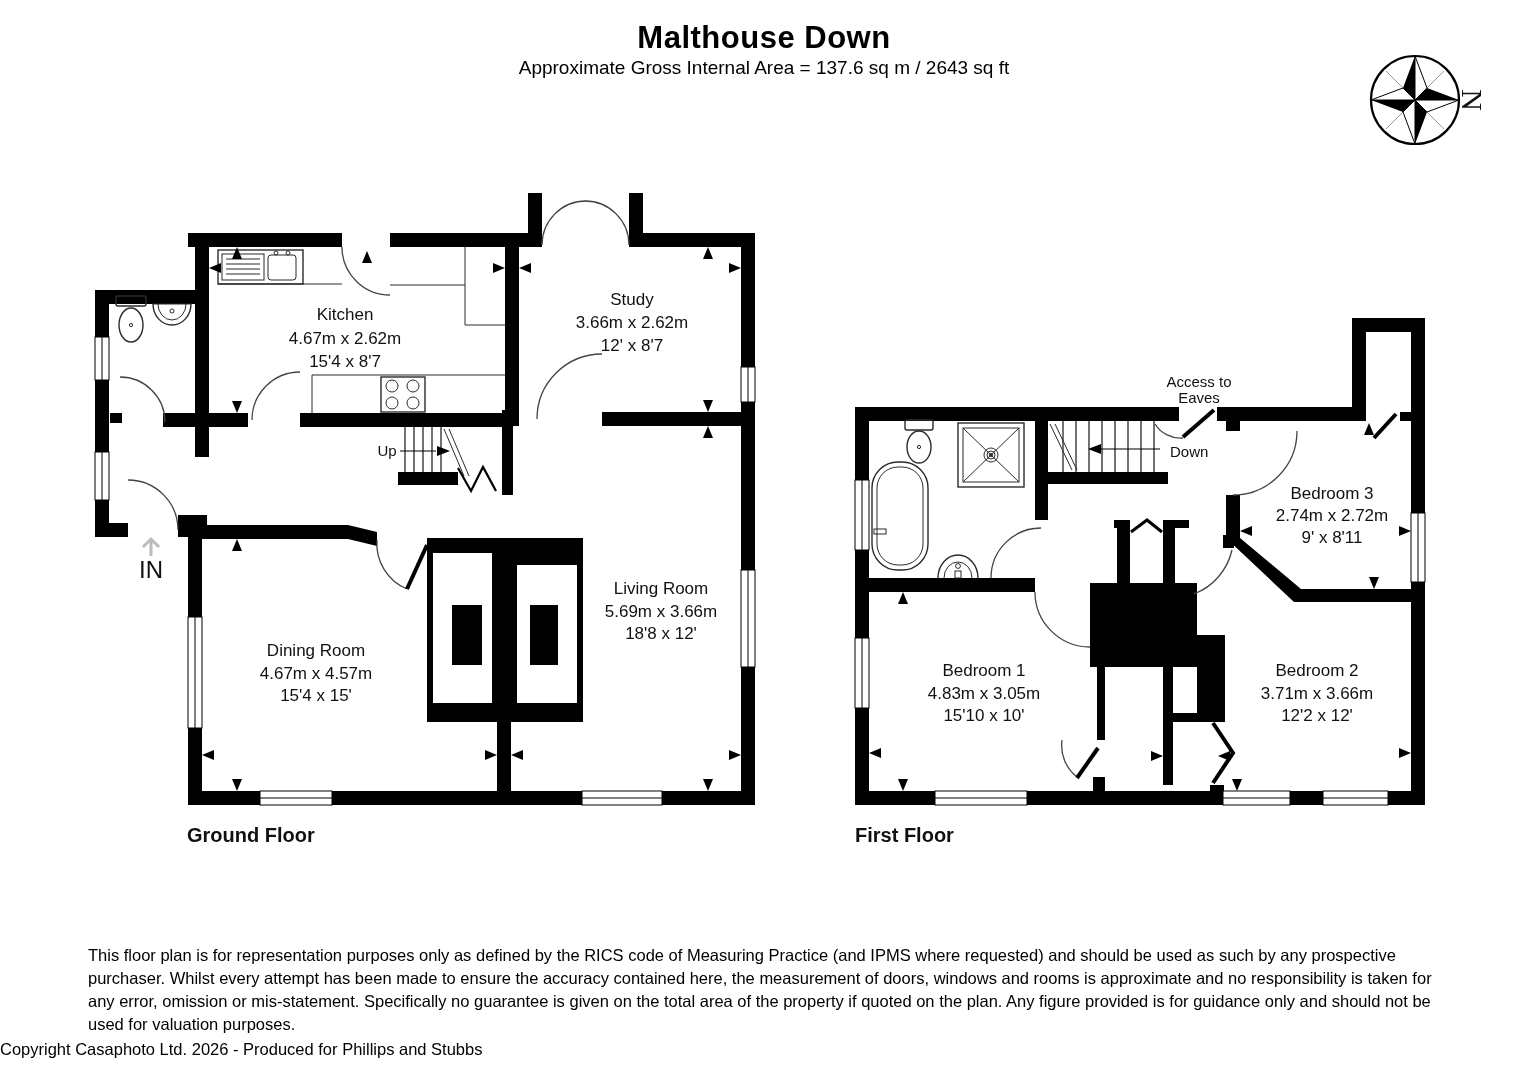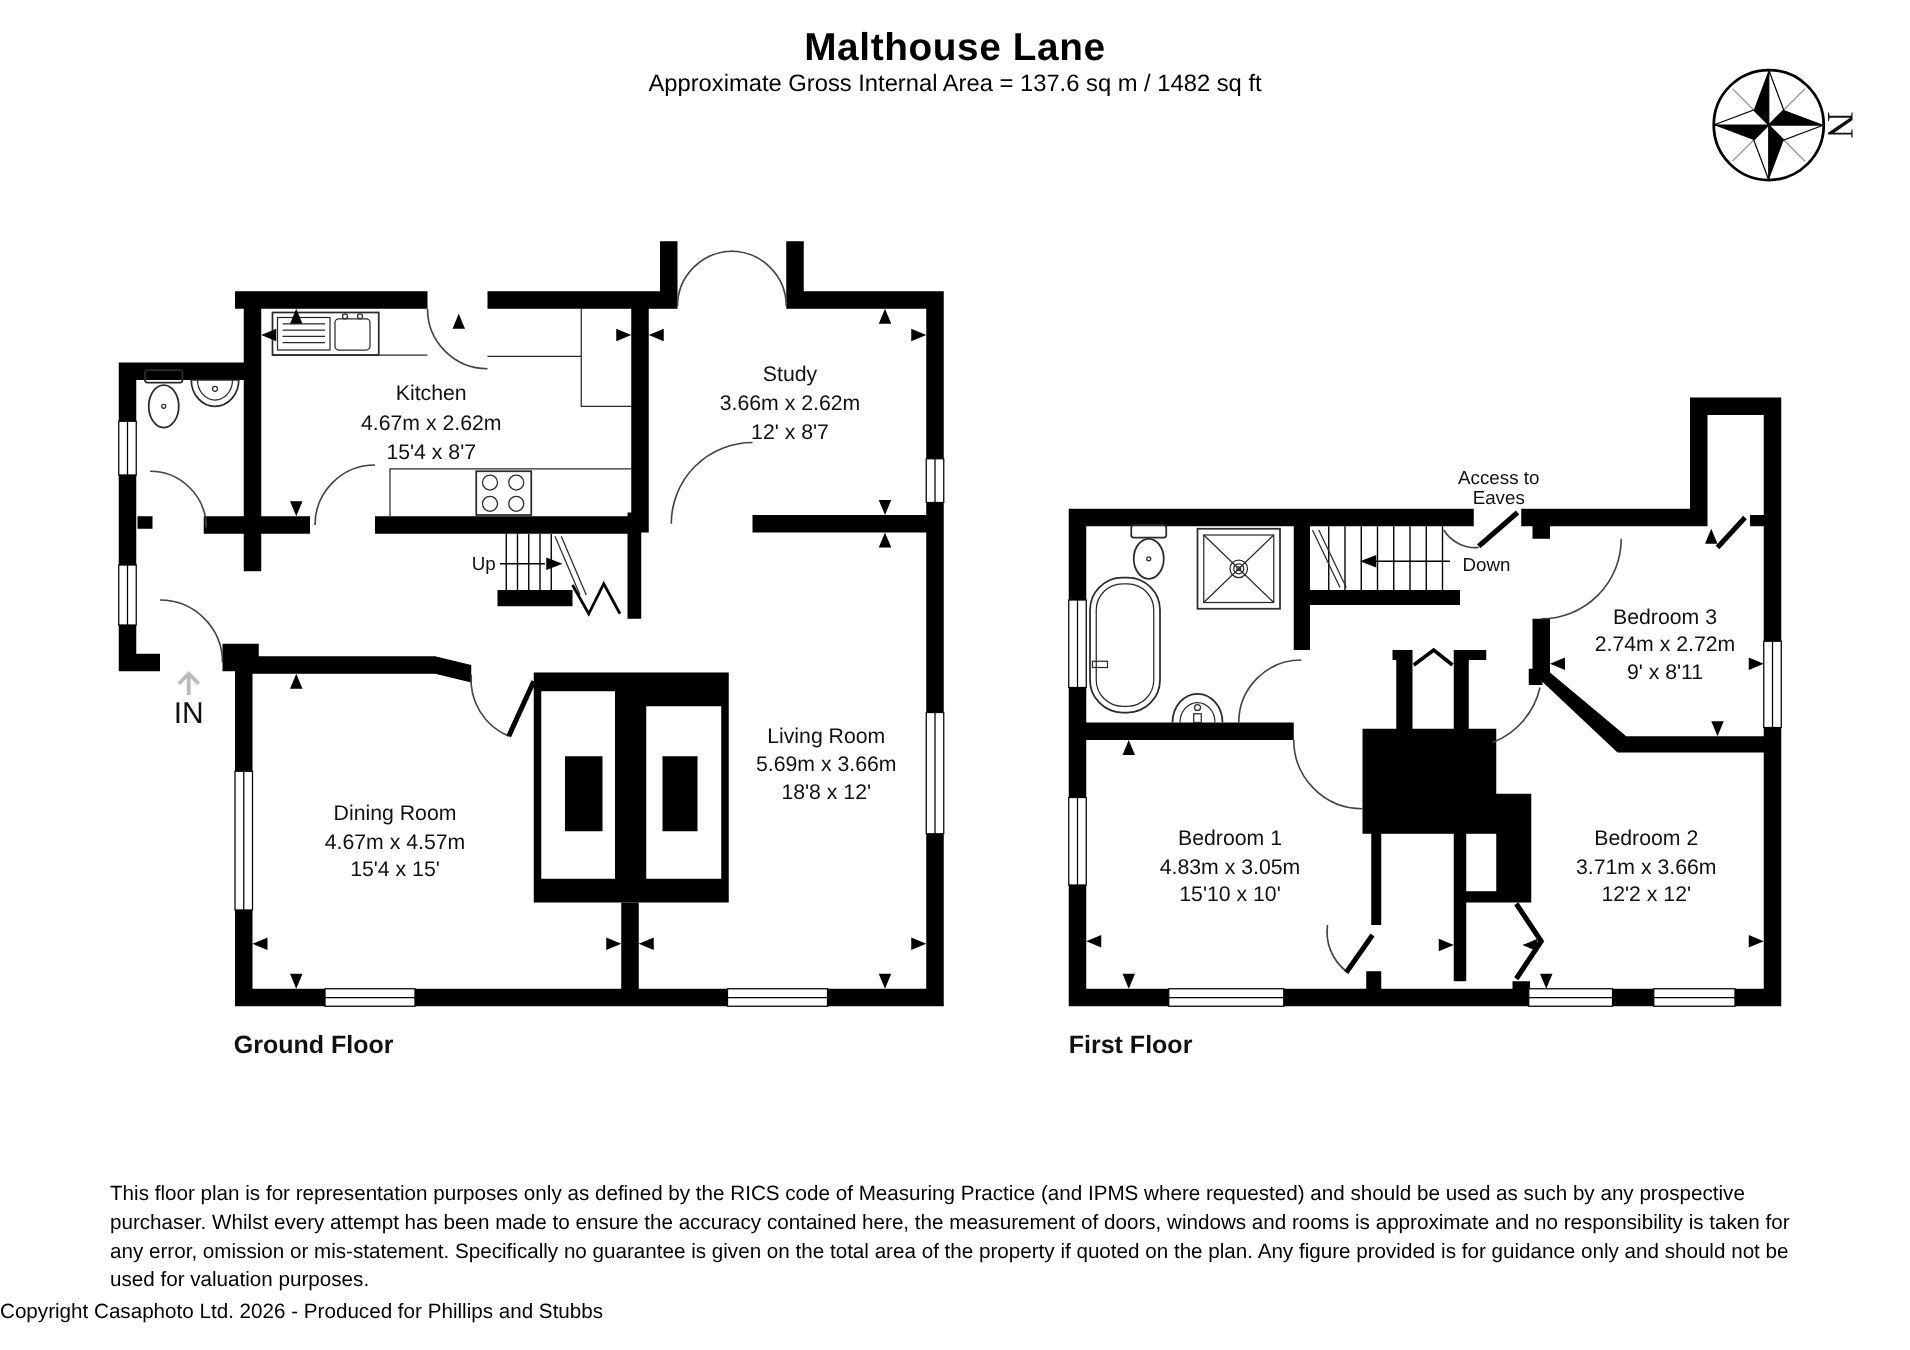--- a/index.html
+++ b/index.html
@@ -24,22 +24,22 @@
   .leaf{stroke:#000;stroke-width:4;fill:none;}
   .win{fill:#fff;stroke:#000;stroke-width:1;}
   .winline{stroke:#000;stroke-width:1;}
   .tread{stroke:#000;stroke-width:1.1;fill:none;}
   .arrow{fill:#000;}
   .nletter{font-family:"Liberation Serif",serif;font-size:30px;}
 </style>
 </head>
 <body>
 
-<div class="hdr" id="title">Malthouse Lane</div>
-<div class="hdr" id="subtitle">Approximate Gross Internal Area = 137.6 sq m / 1482 sq ft</div>
+<div class="hdr" id="title">Malthouse Down</div>
+<div class="hdr" id="subtitle">Approximate Gross Internal Area = 137.6 sq m / 2643 sq ft</div>
 
 <svg class="plan-svg" width="1528" height="1080" viewBox="0 0 1528 1080">
 
   <g>
     <circle cx="1415" cy="100" r="44" fill="none" stroke="#000" stroke-width="2.2"></circle>
     <path d="M1415 100L1444 71M1415 100L1444 129M1415 100L1386 129M1415 100L1386 71" stroke="#9a9a9a" stroke-width="1" fill="none"></path>
     <polygon points="1415,56 1415,100 1403,88" fill="#000"></polygon>
     <polygon points="1415,56 1415,100 1427,88" fill="#fff" stroke="#000" stroke-width="1"></polygon>
     <polygon points="1459,100 1415,100 1427,88" fill="#000"></polygon>
     <polygon points="1459,100 1415,100 1427,112" fill="#fff" stroke="#000" stroke-width="1"></polygon>

